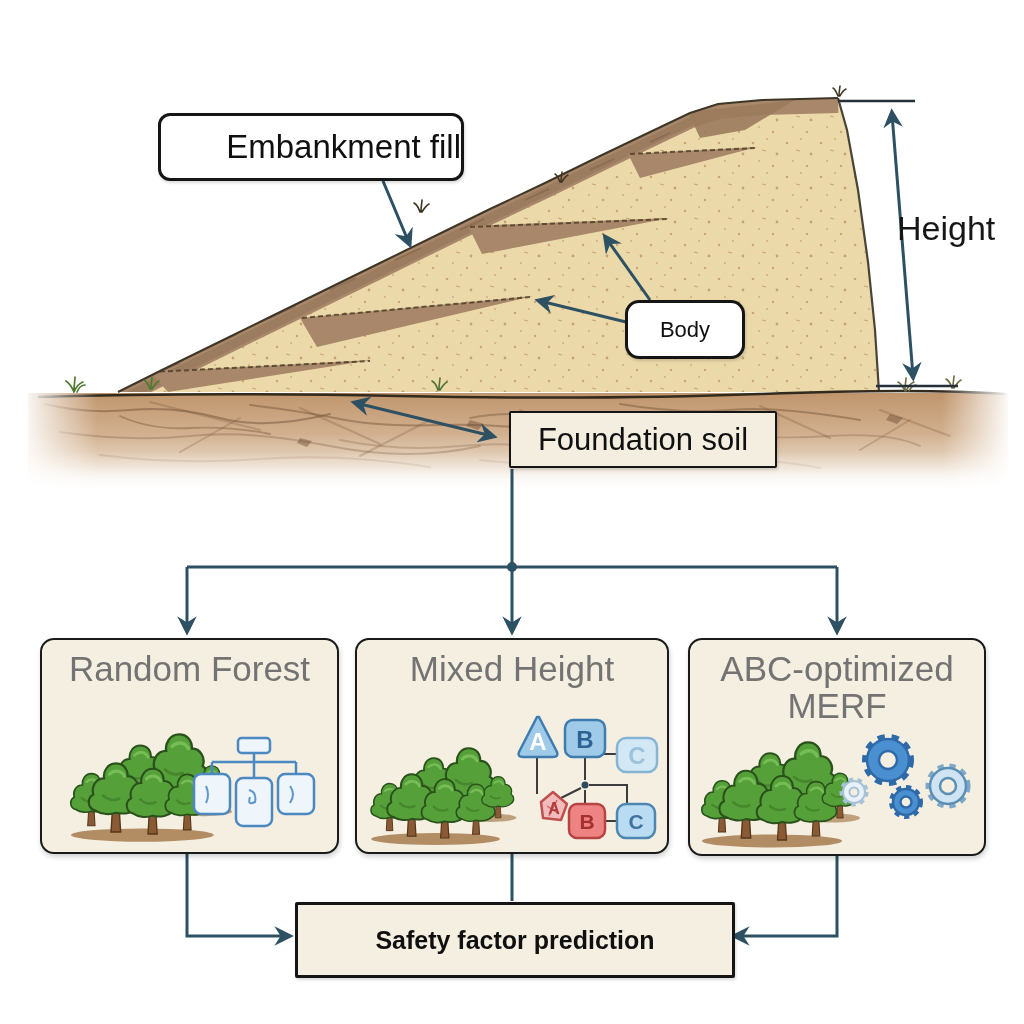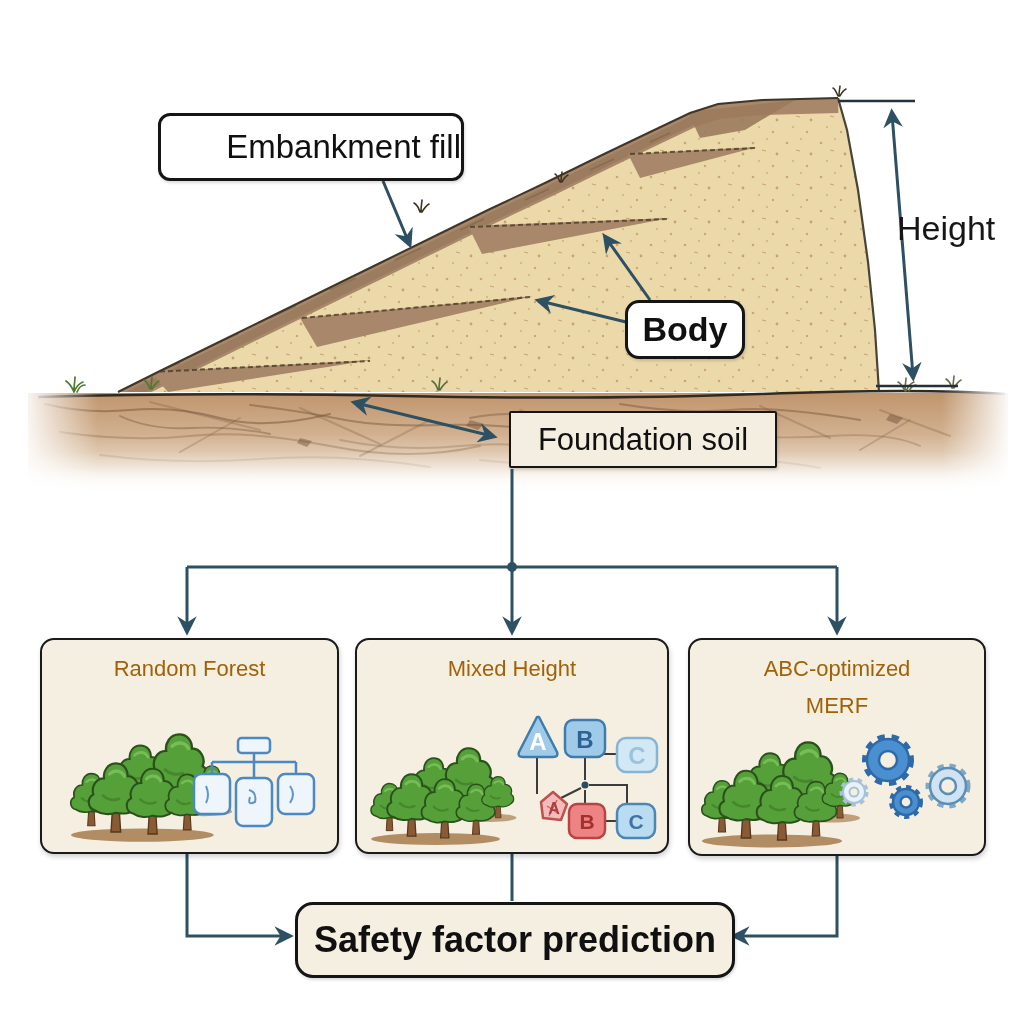--- a/index.html
+++ b/index.html
@@ -3,33 +3,33 @@
 <meta charset="utf-8">
 <style>
   html,body{margin:0;padding:0;background:#fff;}
   #page{position:relative;width:1024px;height:1024px;background:#fff;overflow:hidden;
         font-family:"Liberation Sans",sans-serif;}
   #scene{position:absolute;left:0;top:0;width:1024px;height:1024px;}
   .label{position:absolute;display:flex;align-items:center;justify-content:center;
          background:#ffffff;border:3px solid #151515;border-radius:12px;color:#101010;
          box-shadow:1px 2px 3px rgba(0,0,0,.15);z-index:3;}
   #lbl-emb{left:158px;top:113px;width:300px;height:62px;font-size:33px;justify-content:flex-end;}
-  #lbl-body{left:625px;top:300px;width:114px;height:53px;font-size:34px;border-radius:14px;font-weight:bold;}
+  #lbl-body{left:625px;top:300px;width:114px;height:53px;font-size:22px;border-radius:14px;}
   #lbl-found{left:509px;top:411px;width:264px;height:53px;font-size:31px;
              background:#f4eee1;border-width:2.5px;border-radius:2px;}
   .model-box{position:absolute;background:#f5efe2;border:2.5px solid #1a1a1a;border-radius:14px;
              box-shadow:1px 3px 5px rgba(0,0,0,.18);z-index:3;}
   #box-rf{left:40px;top:638px;width:295px;height:212px;}
   #box-merf{left:355px;top:638px;width:310px;height:212px;}
   #box-abc{left:688px;top:638px;width:294px;height:214px;}
   .model-title{position:absolute;top:10px;left:0;right:0;text-align:center;
-               font-size:22px;line-height:37px;color:#a16207;}
+               font-size:35px;line-height:37px;color:#737373;}
   .icon-svg{position:absolute;left:0;bottom:2px;width:100%;height:142px;}
-  #box-safety{left:295px;top:902px;width:434px;height:70px;font-size:36px;font-weight:600;
-              background:#f5efe2;border-width:3px;border-radius:18px;}
+  #box-safety{left:295px;top:902px;width:434px;height:70px;font-size:25px;font-weight:600;
+              background:#f5efe2;border-width:3px;border-radius:2px;}
   svg text{font-family:"Liberation Sans",sans-serif;}
   .ht-text{font-size:34px;fill:#161616;}
 </style>
 </head>
 <body>
 
 <div id="page">
 
 <svg id="scene" viewBox="0 0 1024 1024">
   <defs>

